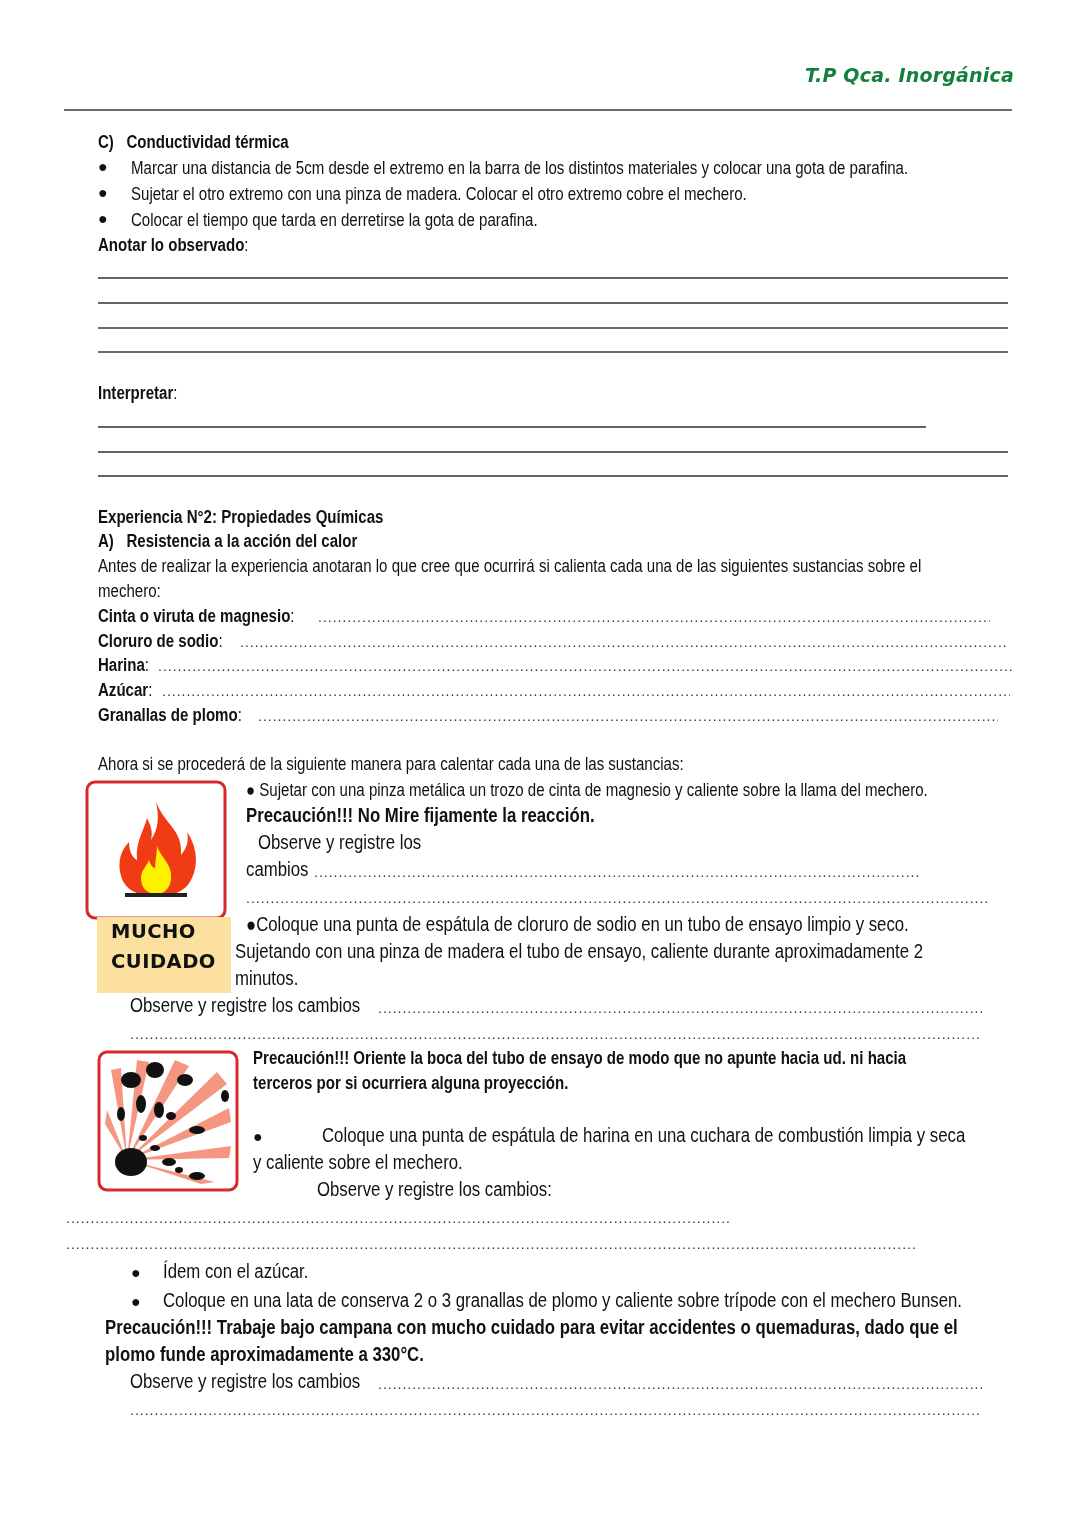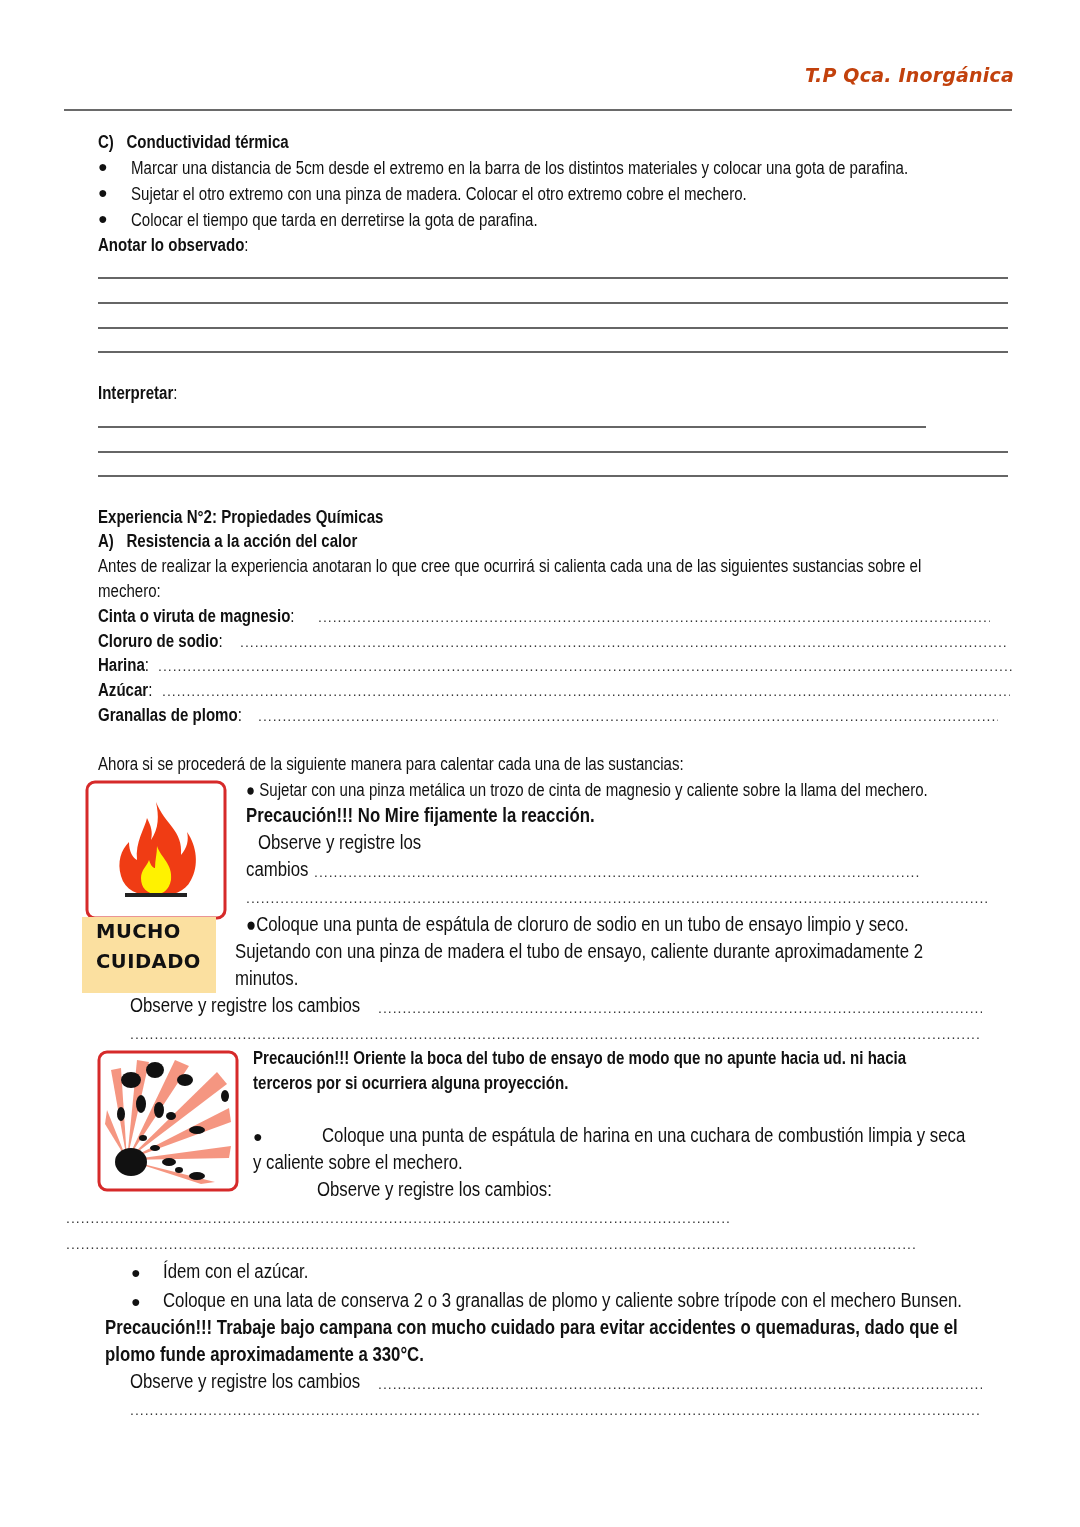--- a/index.html
+++ b/index.html
@@ -1,29 +1,29 @@
 <!DOCTYPE html>
 <html><head>
 <meta charset="utf-8">
 <style>
   html, body { margin: 0; padding: 0; background: #ffffff; }
   body { width: 1080px; height: 1527px; position: relative; overflow: hidden;
          font-family: "Liberation Sans", sans-serif; color: #111; }
   .page { position: absolute; left: 0; top: 0; width: 1080px; height: 1527px; }
-  .hdr { position: absolute; right: 66px; top: 64px; font-size: 19px; font-weight: bold; font-style: italic; color: #c2410c;
+  .hdr { position: absolute; right: 66px; top: 64px; font-size: 19px; font-weight: bold; font-style: italic; color: #15803d;
          font-family: "DejaVu Sans", sans-serif; letter-spacing: 0.2px; }
   .hdr-rule { position: absolute; left: 64px; width: 948px; top: 109px; height: 2px; background: #6a6a6a; }
   .t { position: absolute; font-size: 17.5px; line-height: 22px; white-space: nowrap; transform-origin: left top; }
   .cond { transform: scaleX(0.86); }
   .b { font-weight: bold; }
   .bul { position: absolute; font-size: 16px; }
   .rule { position: absolute; height: 1.5px; background: #666; }
   .dots { position: absolute; overflow: hidden; white-space: nowrap; font-size: 14px; letter-spacing: 1px; color: #333; }
   .sign { position: absolute; }
-  .mucho { position: absolute; left: 82px; top: 917px; width: 134px; height: 76px; background: #fbe0a0; }
+  .mucho { position: absolute; left: 97px; top: 917px; width: 134px; height: 76px; background: #fbe0a0; }
   .mucho span { display: block; font-weight: 900; font-size: 19.5px; line-height: 30px; padding-left: 14px; letter-spacing: 0.5px; font-family: "DejaVu Sans", sans-serif; }
 </style>
 </head>
 <body>
 
 <div class="page">
 
   <div class="hdr">T.P Qca. Inorgánica</div>
   <div class="hdr-rule"></div>
 

